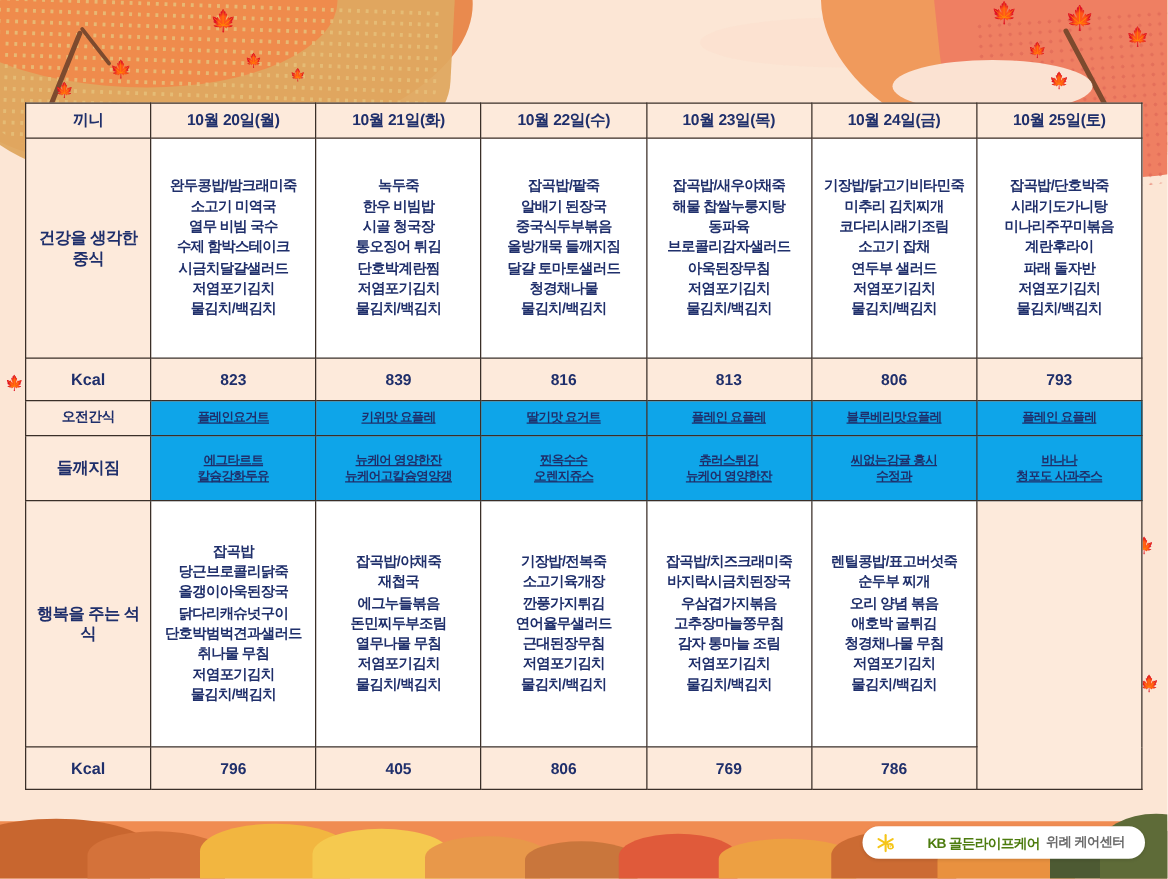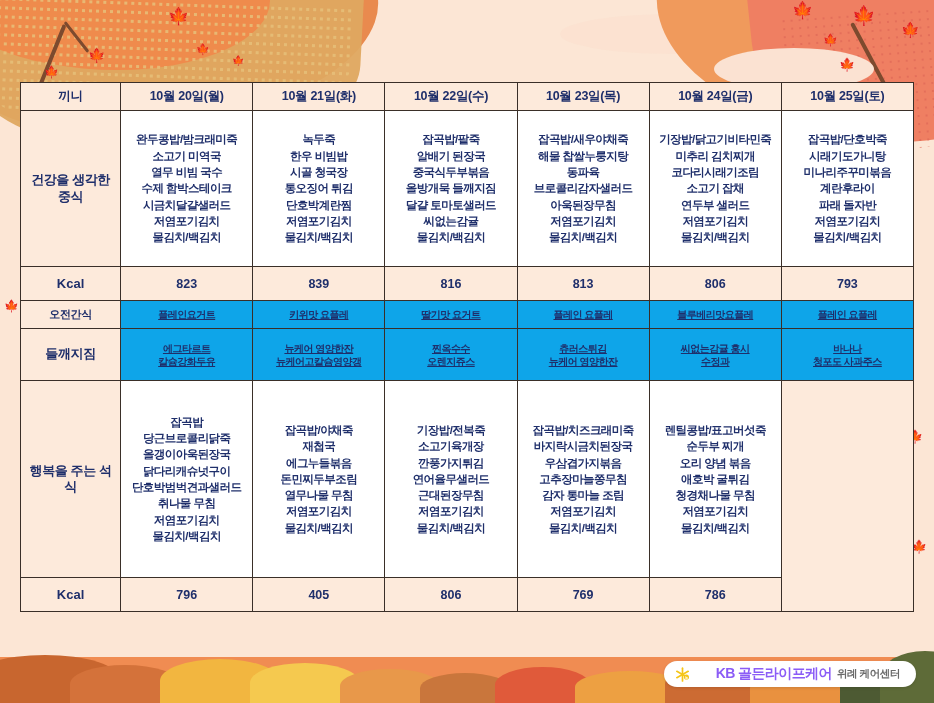--- a/index.html
+++ b/index.html
@@ -178,21 +178,21 @@
   td.meal {
     background: #ffffff;
     color: #111111;
     font-size: 11.5px;
     line-height: 1.42;
     font-weight: bold;
     letter-spacing: -.55px;
     padding: 6px 2px;
     white-space: pre-line;
   }
-  tr.lunch-row td.meal { height: 156px; }
+  tr.lunch-row td.meal { height: 176px; }
   tr.dinner-row td.meal { height: 197px; }
 
   td.kcal {
     height: 34px;
     background: #fdeadb;
     font-size: 12.5px;
     font-weight: normal;
     color: #1f2f6b;
   }
   td.kcal.label { font-weight: bold; font-size: 13px; }
@@ -217,21 +217,21 @@
     height: 26px;
     background: #ffffff;
     border-radius: 13px;
     padding: 0 16px 0 10px;
     display: flex; align-items: center; gap: 5px;
     z-index: 7;
     box-shadow: 0 1px 3px rgba(0,0,0,.12);
   }
   #kb-star { width: 17px; height: 17px; display: block; }
   #kb-text {
-    font-size: 14px; font-weight: bold; color: #8b5cf6;
+    font-size: 11px; font-weight: bold; color: #4d7c0f;
     letter-spacing: -.6px;
     margin-left: 20px;
   }
   #center-text {
     font-size: 10.5px; color: #6a6a6a; letter-spacing: -.4px;
     font-weight: bold;
   }
 </style>
 </head>
 <body>
@@ -319,21 +319,21 @@
 시골 청국장
 통오징어 튀김
 단호박계란찜
 저염포기김치
 물김치/백김치</td>
         <td class="meal">잡곡밥/팥죽
 알배기 된장국
 중국식두부볶음
 올방개묵 들깨지짐
 달걀 토마토샐러드
-씨없는감귤
+청경채나물
 물김치/백김치</td>
         <td class="meal">잡곡밥/새우야채죽
 해물 찹쌀누룽지탕
 동파육
 브로콜리감자샐러드
 아욱된장무침
 저염포기김치
 물김치/백김치</td>
         <td class="meal">기장밥/닭고기비타민죽
 미추리 김치찌개

